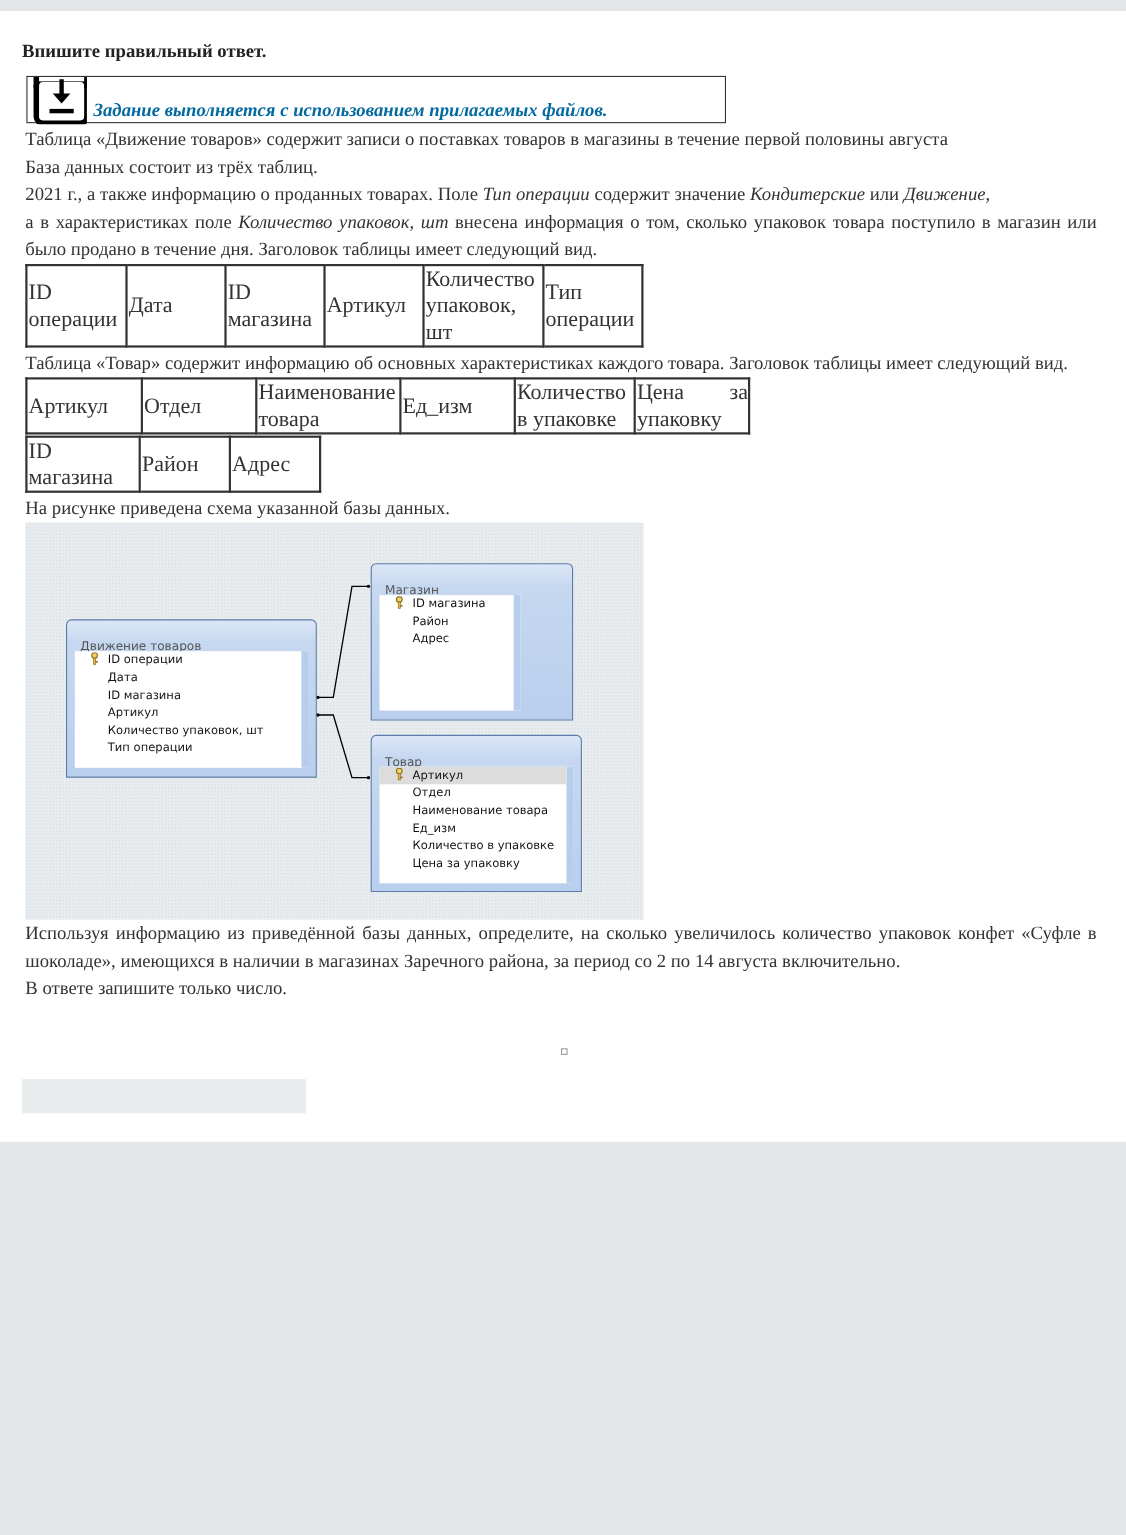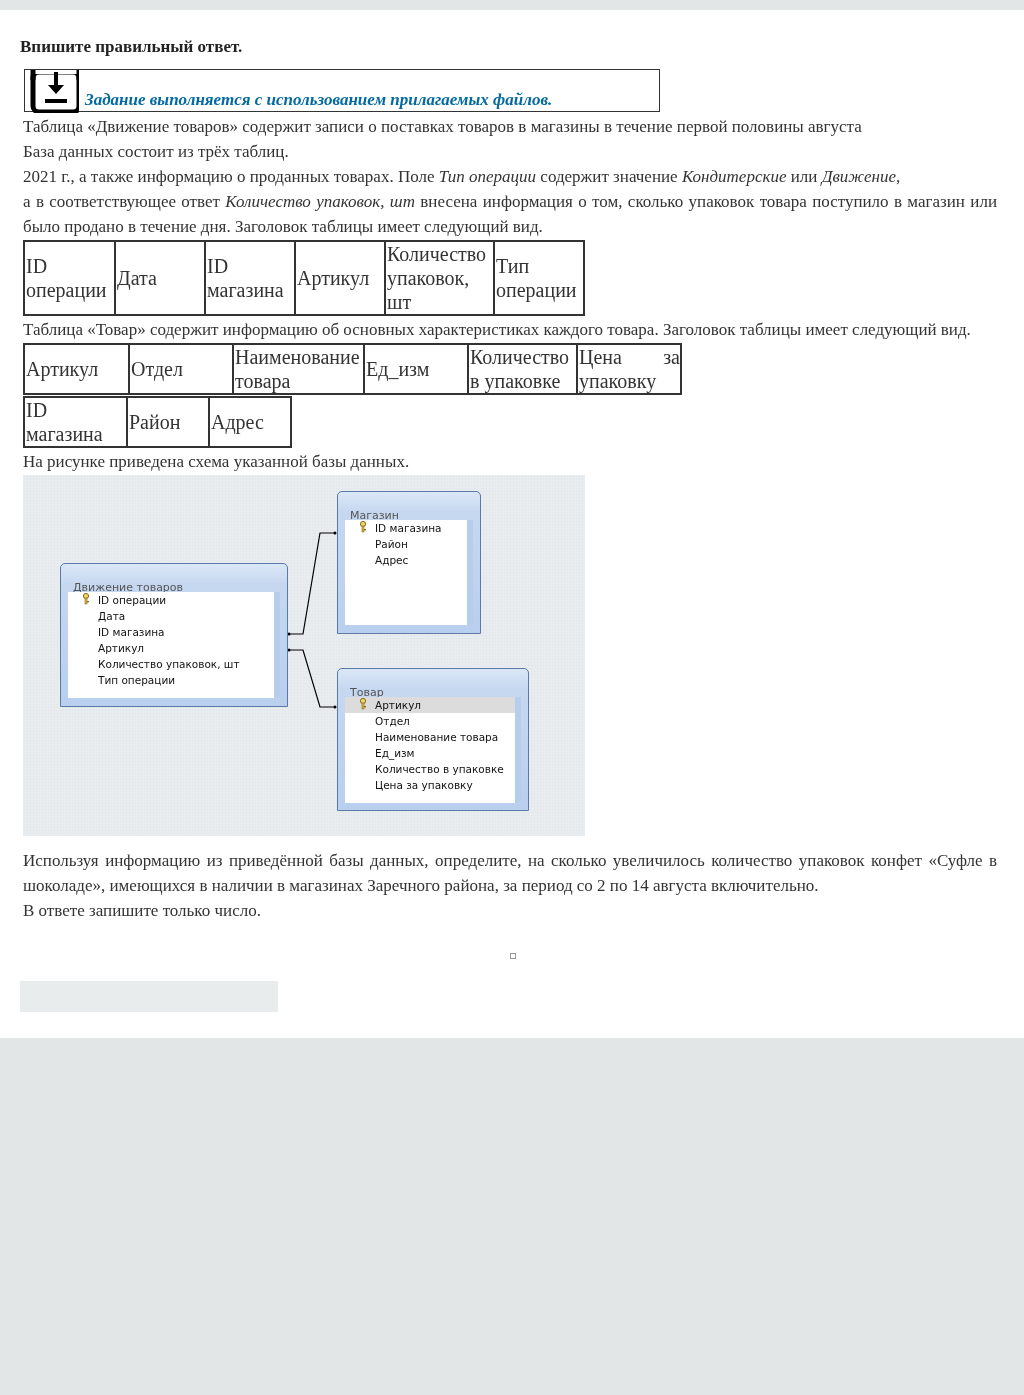--- a/index.html
+++ b/index.html
@@ -116,21 +116,21 @@
       <polygon points="19,15 35,15 27,24" fill="#000"></polygon>
       <rect x="16" y="29" width="22" height="4" fill="#000"></rect>
     </svg>
     <span class="text">Задание выполняется с использованием прилагаемых файлов.</span>
   </div>
 
   <div class="content">
     <p class="left">Таблица «Движение товаров» содержит записи о поставках товаров в магазины в течение первой половины августа</p>
     <p class="left">База данных состоит из трёх таблиц.</p>
     <p class="left"><span>2021 г., а также информацию о проданных товарах. Поле </span><i>Тип операции</i><span> содержит значение </span><i>Кондитерские</i><span> или </span><i>Движение</i><span>,</span></p>
-    <p><span>а в соответствующее ответ </span><i>Количество упаковок, шт</i><span> внесена информация о том, сколько упаковок товара поступило в магазин или было продано в течение дня. Заголовок таблицы имеет следующий вид.</span></p>
+    <p><span>а в характеристиках поле </span><i>Количество упаковок, шт</i><span> внесена информация о том, сколько упаковок товара поступило в магазин или было продано в течение дня. Заголовок таблицы имеет следующий вид.</span></p>
 
     <table class="hdr">
       <tbody>
           <tr>
         <td style="width:88px"><span>ID</span><br><span>операции</span></td>
         <td style="width:87px">Дата</td>
         <td style="width:87px"><span>ID</span><br><span>магазина</span></td>
         <td style="width:87px">Артикул</td>
         <td style="width:106px"><span>Количество</span><br><span>упаковок, шт</span></td>
         <td style="width:87px"><span>Тип</span><br><span>операции</span></td>
@@ -188,21 +188,21 @@
             <span>ID операции</span>
           </div>
           <div class="field">Дата</div>
           <div class="field">ID магазина</div>
           <div class="field">Артикул</div>
           <div class="field">Количество упаковок, шт</div>
           <div class="field">Тип операции</div>
         </div>
       </div>
 
-      <div class="tbl" style="left:314px; top:16px; width:142px; height:141px;">
+      <div class="tbl" style="left:314px; top:37px; width:142px; height:141px;padding-left:40px;">
         <div class="title">Магазин</div>
         <div class="body" style="width:122px; height:105px;">
           <div class="field">
             <svg class="key" viewBox="0 0 8 12">
                 <circle cx="4" cy="3" r="2.6" fill="#f2d36b" stroke="#8a6d1a" stroke-width="1"></circle>
                 <rect x="3" y="5" width="2" height="6" fill="#d9b545" stroke="#8a6d1a" stroke-width="0.6"></rect>
                 <rect x="5" y="8" width="2" height="1.4" fill="#8a6d1a"></rect>
               </svg>
             <span>ID магазина</span>
           </div>
@@ -224,20 +224,20 @@
           </div>
           <div class="field">Отдел</div>
           <div class="field">Наименование товара</div>
           <div class="field">Ед_изм</div>
           <div class="field">Количество в упаковке</div>
           <div class="field">Цена за упаковку</div>
         </div>
       </div>
     </div>
 
-    <p style="margin-top:12px">Используя информацию из приведённой базы данных, определите, на сколько увеличилось количество упаковок конфет «Суфле в шоколаде», имеющихся в наличии в магазинах Заречного района, за период со 2 по 14 августа включительно.</p>
+    <p style="margin-top:0px">Используя информацию из приведённой базы данных, определите, на сколько увеличилось количество упаковок конфет «Суфле в шоколаде», имеющихся в наличии в магазинах Заречного района, за период со 2 по 14 августа включительно.</p>
     <p class="left">В ответе запишите только число.</p>
   </div>
 
   <div class="small-square"></div>
 
   <input class="answer-input" type="text" placeholder="" style="">
 </div>
 
 </body></html>

